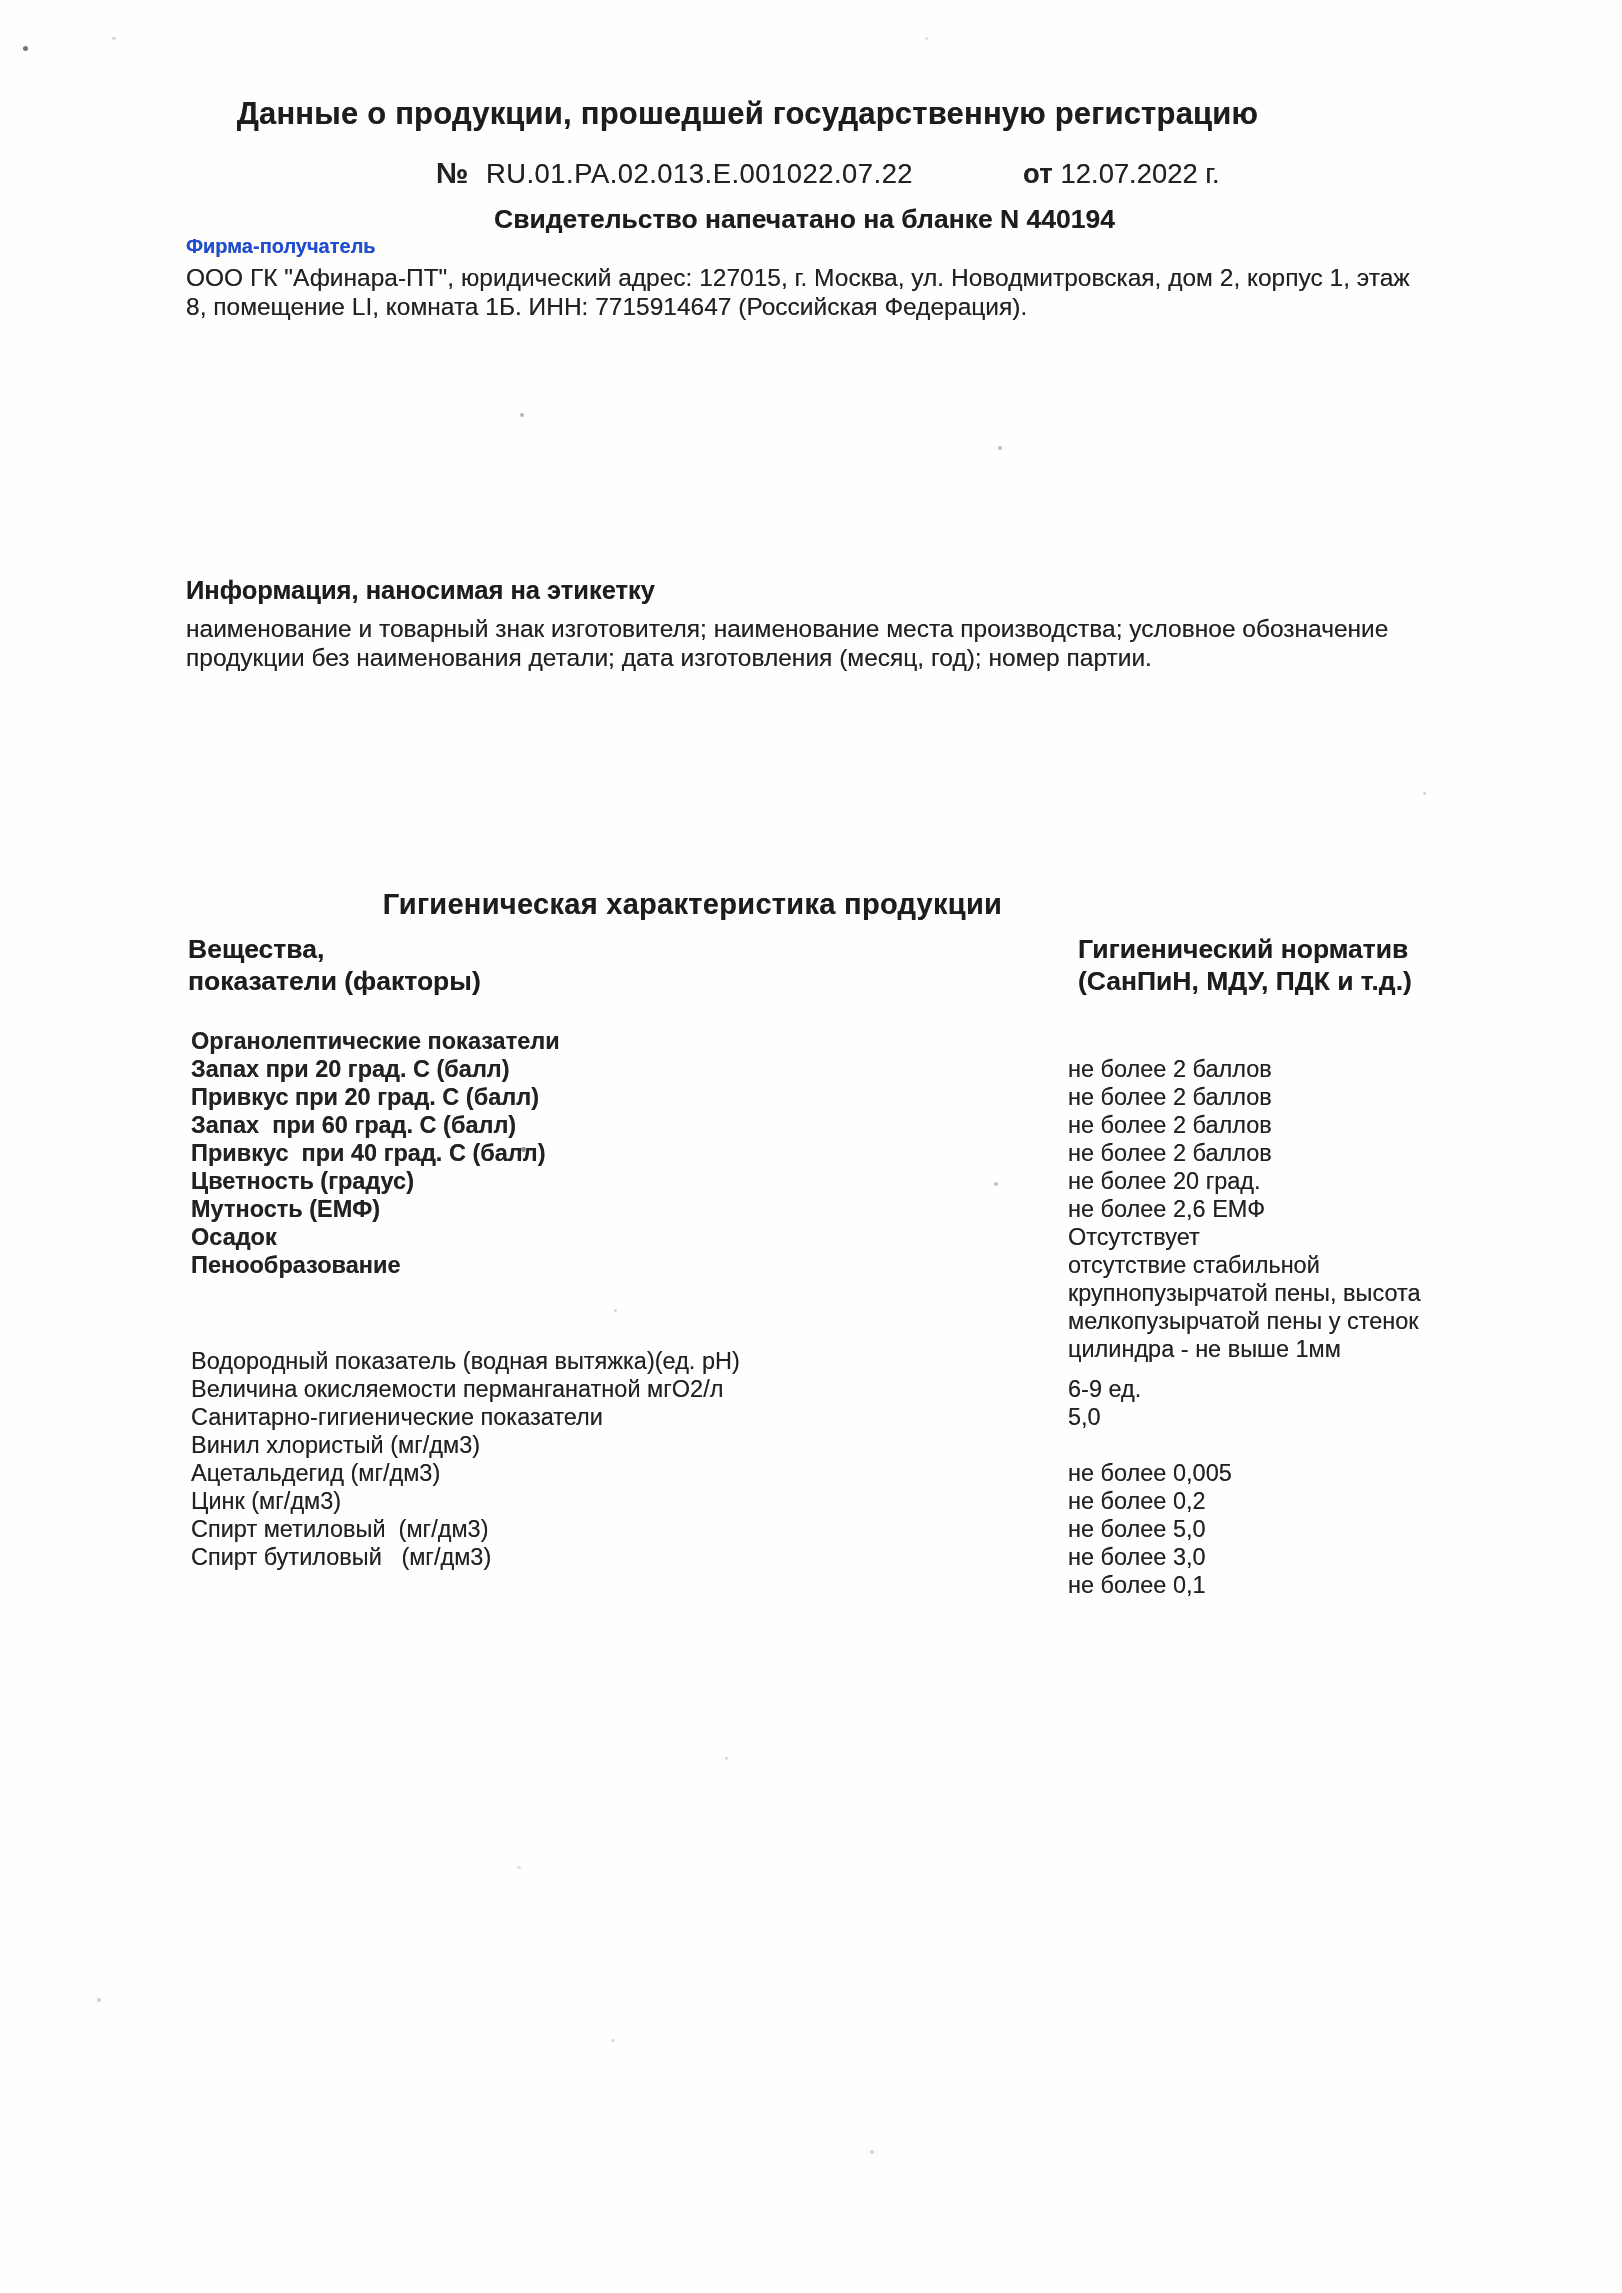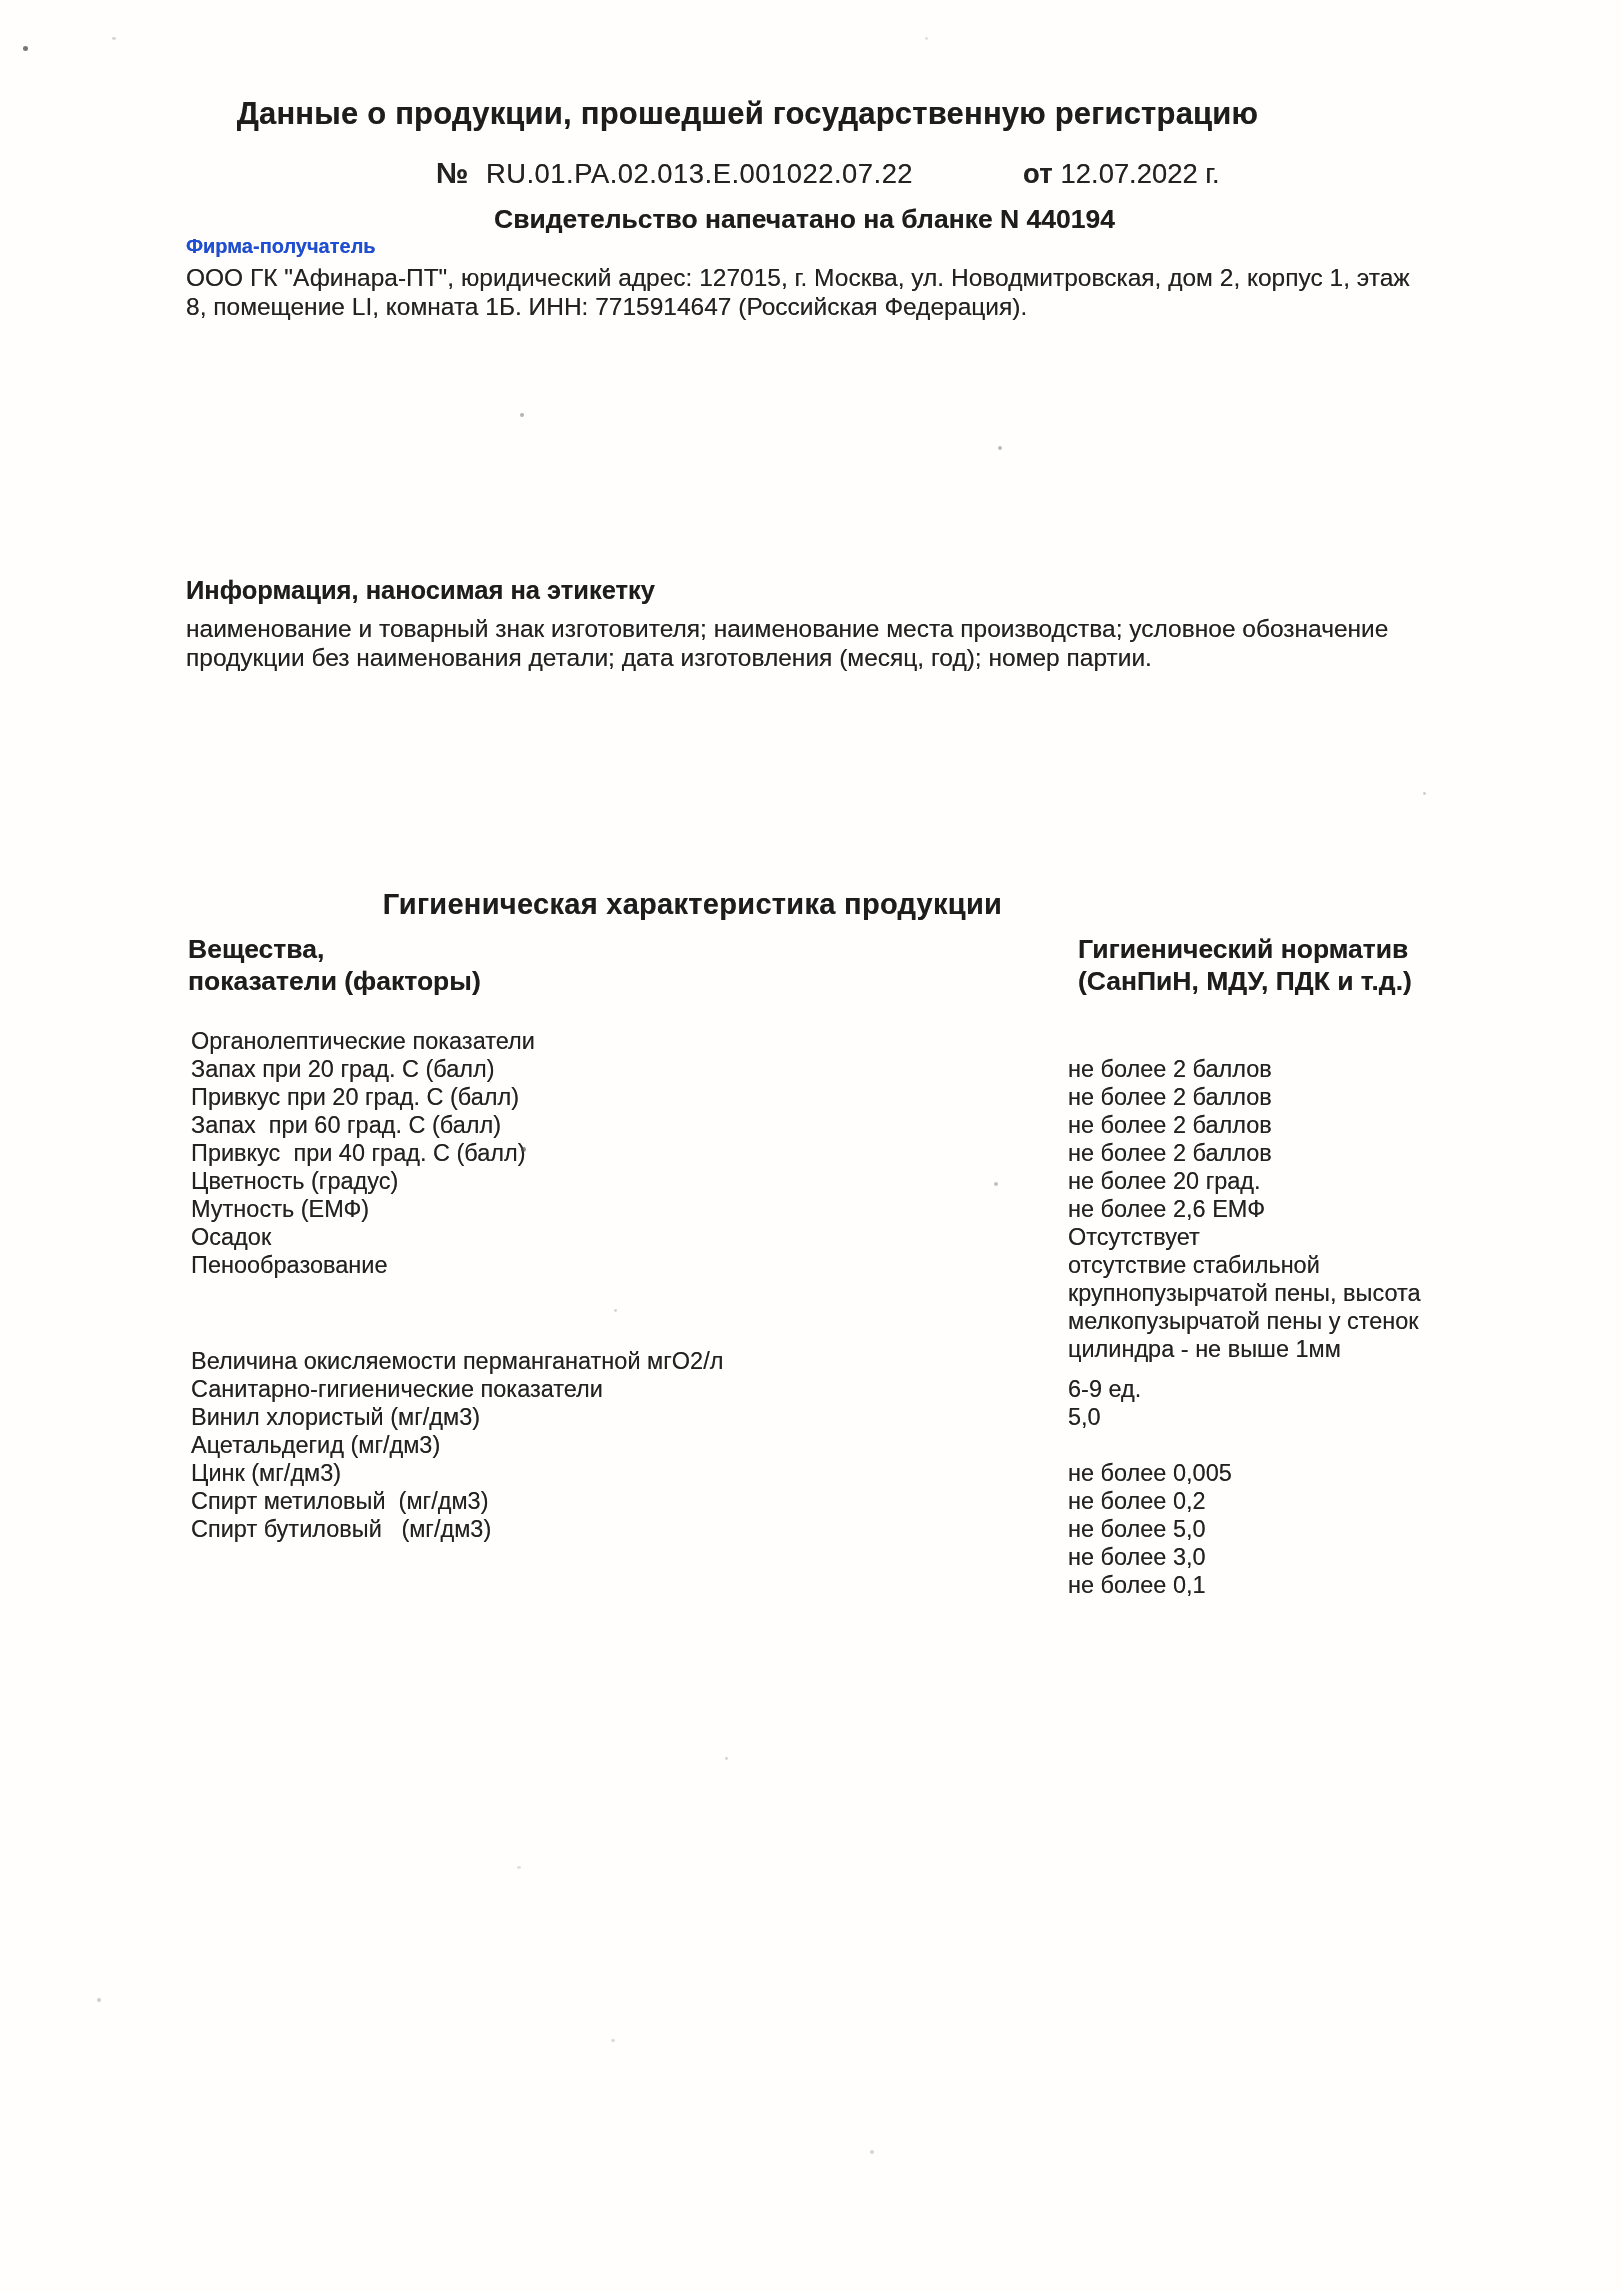--- a/index.html
+++ b/index.html
@@ -72,21 +72,21 @@
     line-height: 32px;
     color: #1d1d1d;
   }
   .col-header-left { left: 188px; width: 588px; }
   .col-header-right { left: 1078px; width: 412px; }
   .tcol {
     font-size: 23.5px;
     line-height: 28px;
   }
   .tcol .tline { min-height: 28px; white-space: pre; }
-  .s1-left  { left: 191px; top: 1027px; width: 863px; }
+  .s1-left  { left: 191px; top: 1027px; width: 863px; font-weight: bold; }
   .s1-right { left: 1068px; top: 1027px; width: 421px; }
   .s2-left  { left: 191px; top: 1347px; width: 863px; }
   .s2-right { left: 1068px; top: 1347px; width: 421px; }
 
   .sp {
     position: absolute;
     border-radius: 50%;
     pointer-events: none;
   }
 </style>
@@ -146,20 +146,21 @@
       <div class="tline">не более 20 град.</div>
       <div class="tline">не более 2,6 ЕМФ</div>
       <div class="tline">Отсутствует</div>
       <div class="tline">отсутствие стабильной</div>
       <div class="tline">крупнопузырчатой пены, высота</div>
       <div class="tline">мелкопузырчатой пены у стенок</div>
       <div class="tline">цилиндра - не выше 1мм</div>
     </div>
 
   <div class="abs tcol s2-left">
+      <div class="tline">Водородный показатель (водная вытяжка)(ед. pH)</div>
       <div class="tline">Величина окисляемости перманганатной мгО2/л</div>
       <div class="tline">Санитарно-гигиенические показатели</div>
       <div class="tline">Винил хлористый (мг/дм3)</div>
       <div class="tline">Ацетальдегид (мг/дм3)</div>
       <div class="tline">Цинк (мг/дм3)</div>
       <div class="tline">Спирт метиловый  (мг/дм3)</div>
       <div class="tline">Спирт бутиловый   (мг/дм3)</div>
     </div>
   <div class="abs tcol s2-right">
       <div class="tline"></div>

